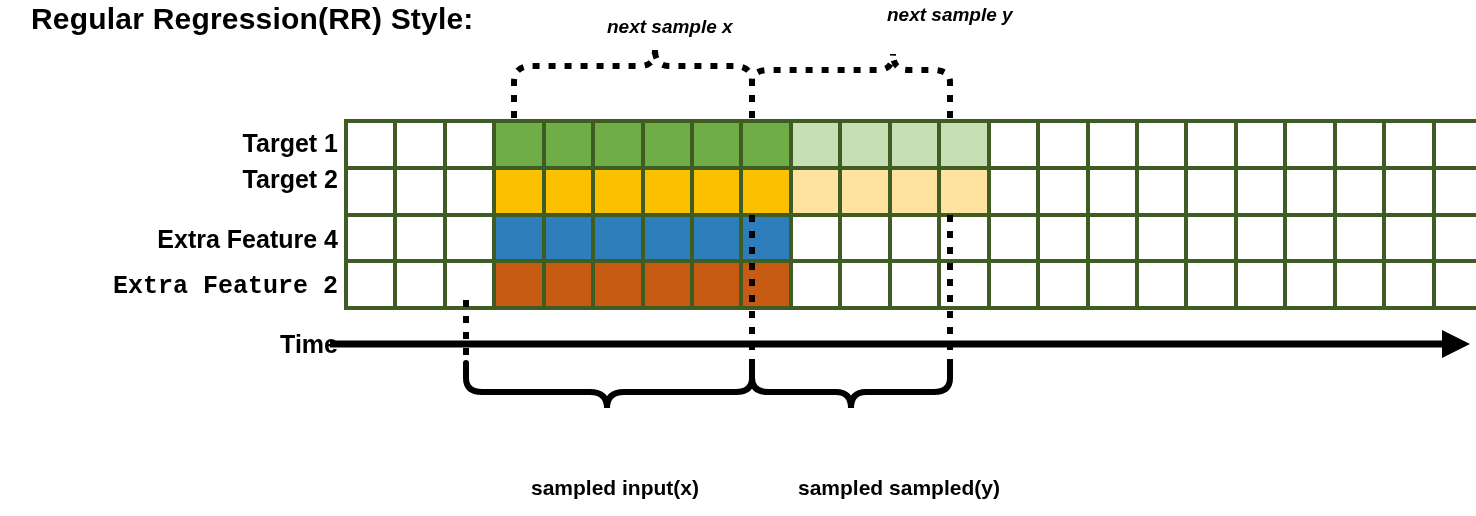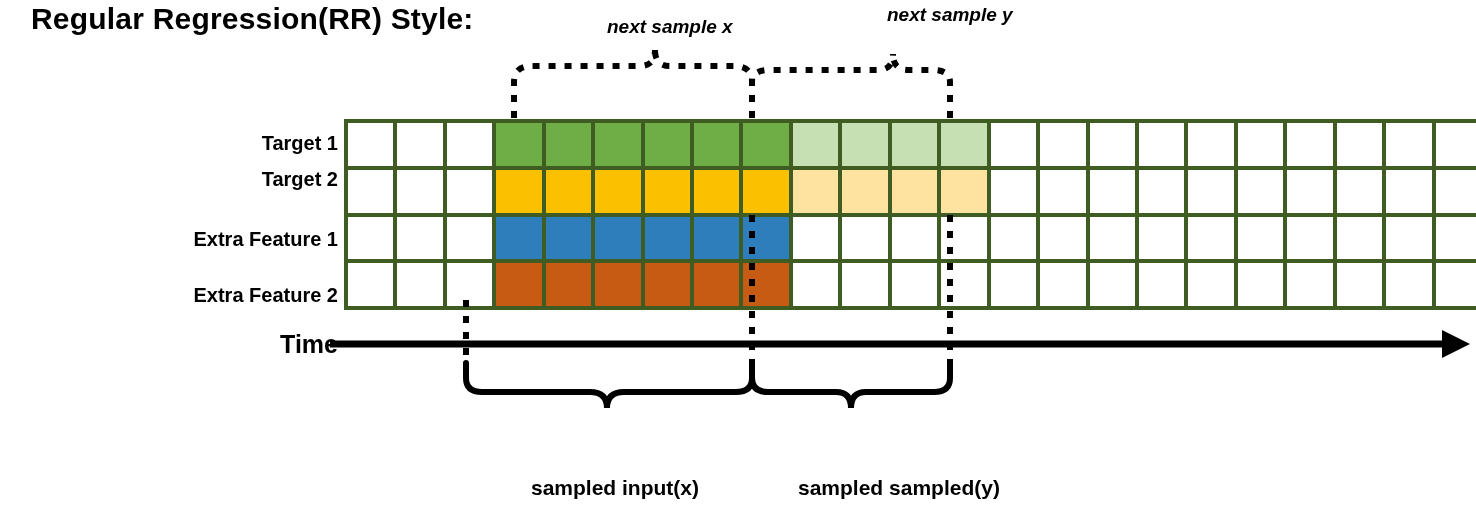--- a/index.html
+++ b/index.html
@@ -10,26 +10,26 @@
 
   
   #title{left:8px;top:2px;font-size:30px;font-weight:700;letter-spacing:0.2px;white-space:nowrap;}
 
   
   .toplabel{font-size:19px;font-style:italic;font-weight:700;white-space:nowrap;}
   #lbl-next-x{left:584px;top:16px;}
   #lbl-next-y{left:864px;top:4px;}
 
   
-  .rowlabel{font-size:20px;font-weight:700;white-space:nowrap;text-align:right;
+  .rowlabel{font-size:25px;font-weight:700;white-space:nowrap;text-align:right;
             width:260px;left:55px;height:48px;line-height:48px;}
   #rlab0{top:119px;}
   #rlab1{top:155px;}
   #rlab2{top:215px;}
-  #rlab3{top:271px;}
+  #rlab3{top:263px;font-family:Liberation Mono, monospace;}
   #time-label{left:55px;top:322px;width:260px;text-align:right;
               font-size:25px;font-weight:700;height:44px;line-height:44px;}
 
   
   #grid{left:321px;top:119px;width:1141px;height:191px;
         background:#3f5d23;display:grid;
         grid-template-columns:repeat(23,1fr);
         grid-template-rows:repeat(4,1fr);
         gap:4px;padding:4px;box-sizing:border-box;}
   .cell{background:#ffffff;}
@@ -61,21 +61,21 @@
     <path d="M514,118 L514,82 Q514,66 532,66 L640,66 Q655,66 655,50"></path>
     <path d="M752,118 L752,82 Q752,66 734,66 L670,66 Q655,66 655,50"></path>
 
     <path d="M752,118 L752,82 Q752,70 770,70 L878,70 Q893,70 893,54"></path>
     <path d="M950,118 L950,82 Q950,70 932,70 L908,70 Q893,70 893,54"></path>
   </g>
 </svg>
 
 <div class="abs rowlabel" id="rlab0">Target 1</div>
 <div class="abs rowlabel" id="rlab1">Target 2</div>
-<div class="abs rowlabel" id="rlab2">Extra Feature 1</div>
+<div class="abs rowlabel" id="rlab2">Extra Feature 4</div>
 <div class="abs rowlabel" id="rlab3">Extra Feature 2</div>
 
 <div class="abs" id="grid">
     <div class="cell"></div>
     <div class="cell"></div>
     <div class="cell"></div>
     <div class="cell c-green"></div>
     <div class="cell c-green"></div>
     <div class="cell c-green"></div>
     <div class="cell c-green"></div>

